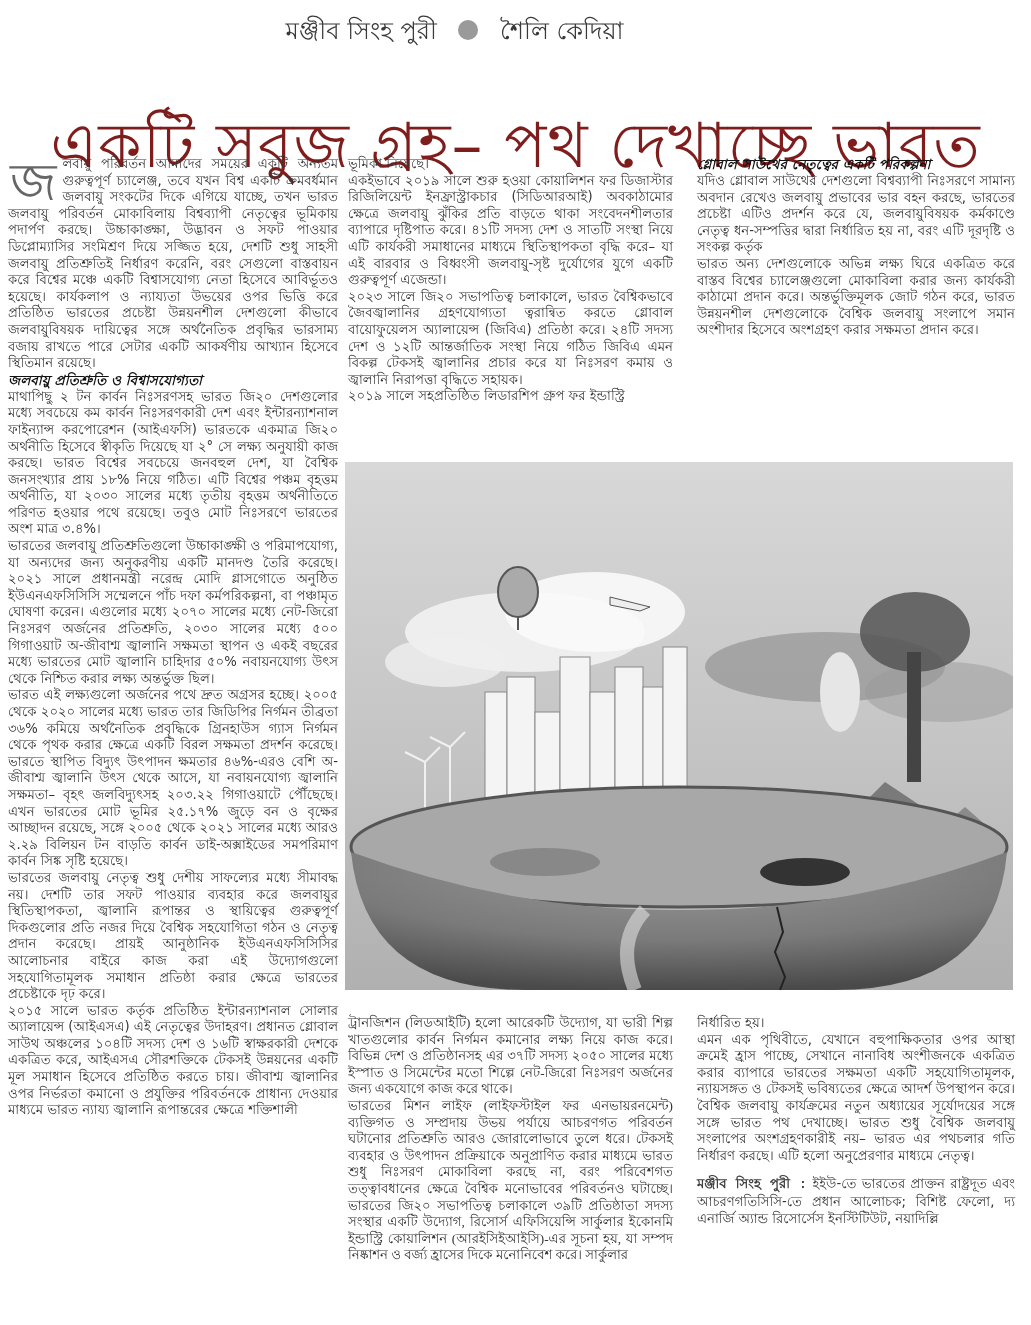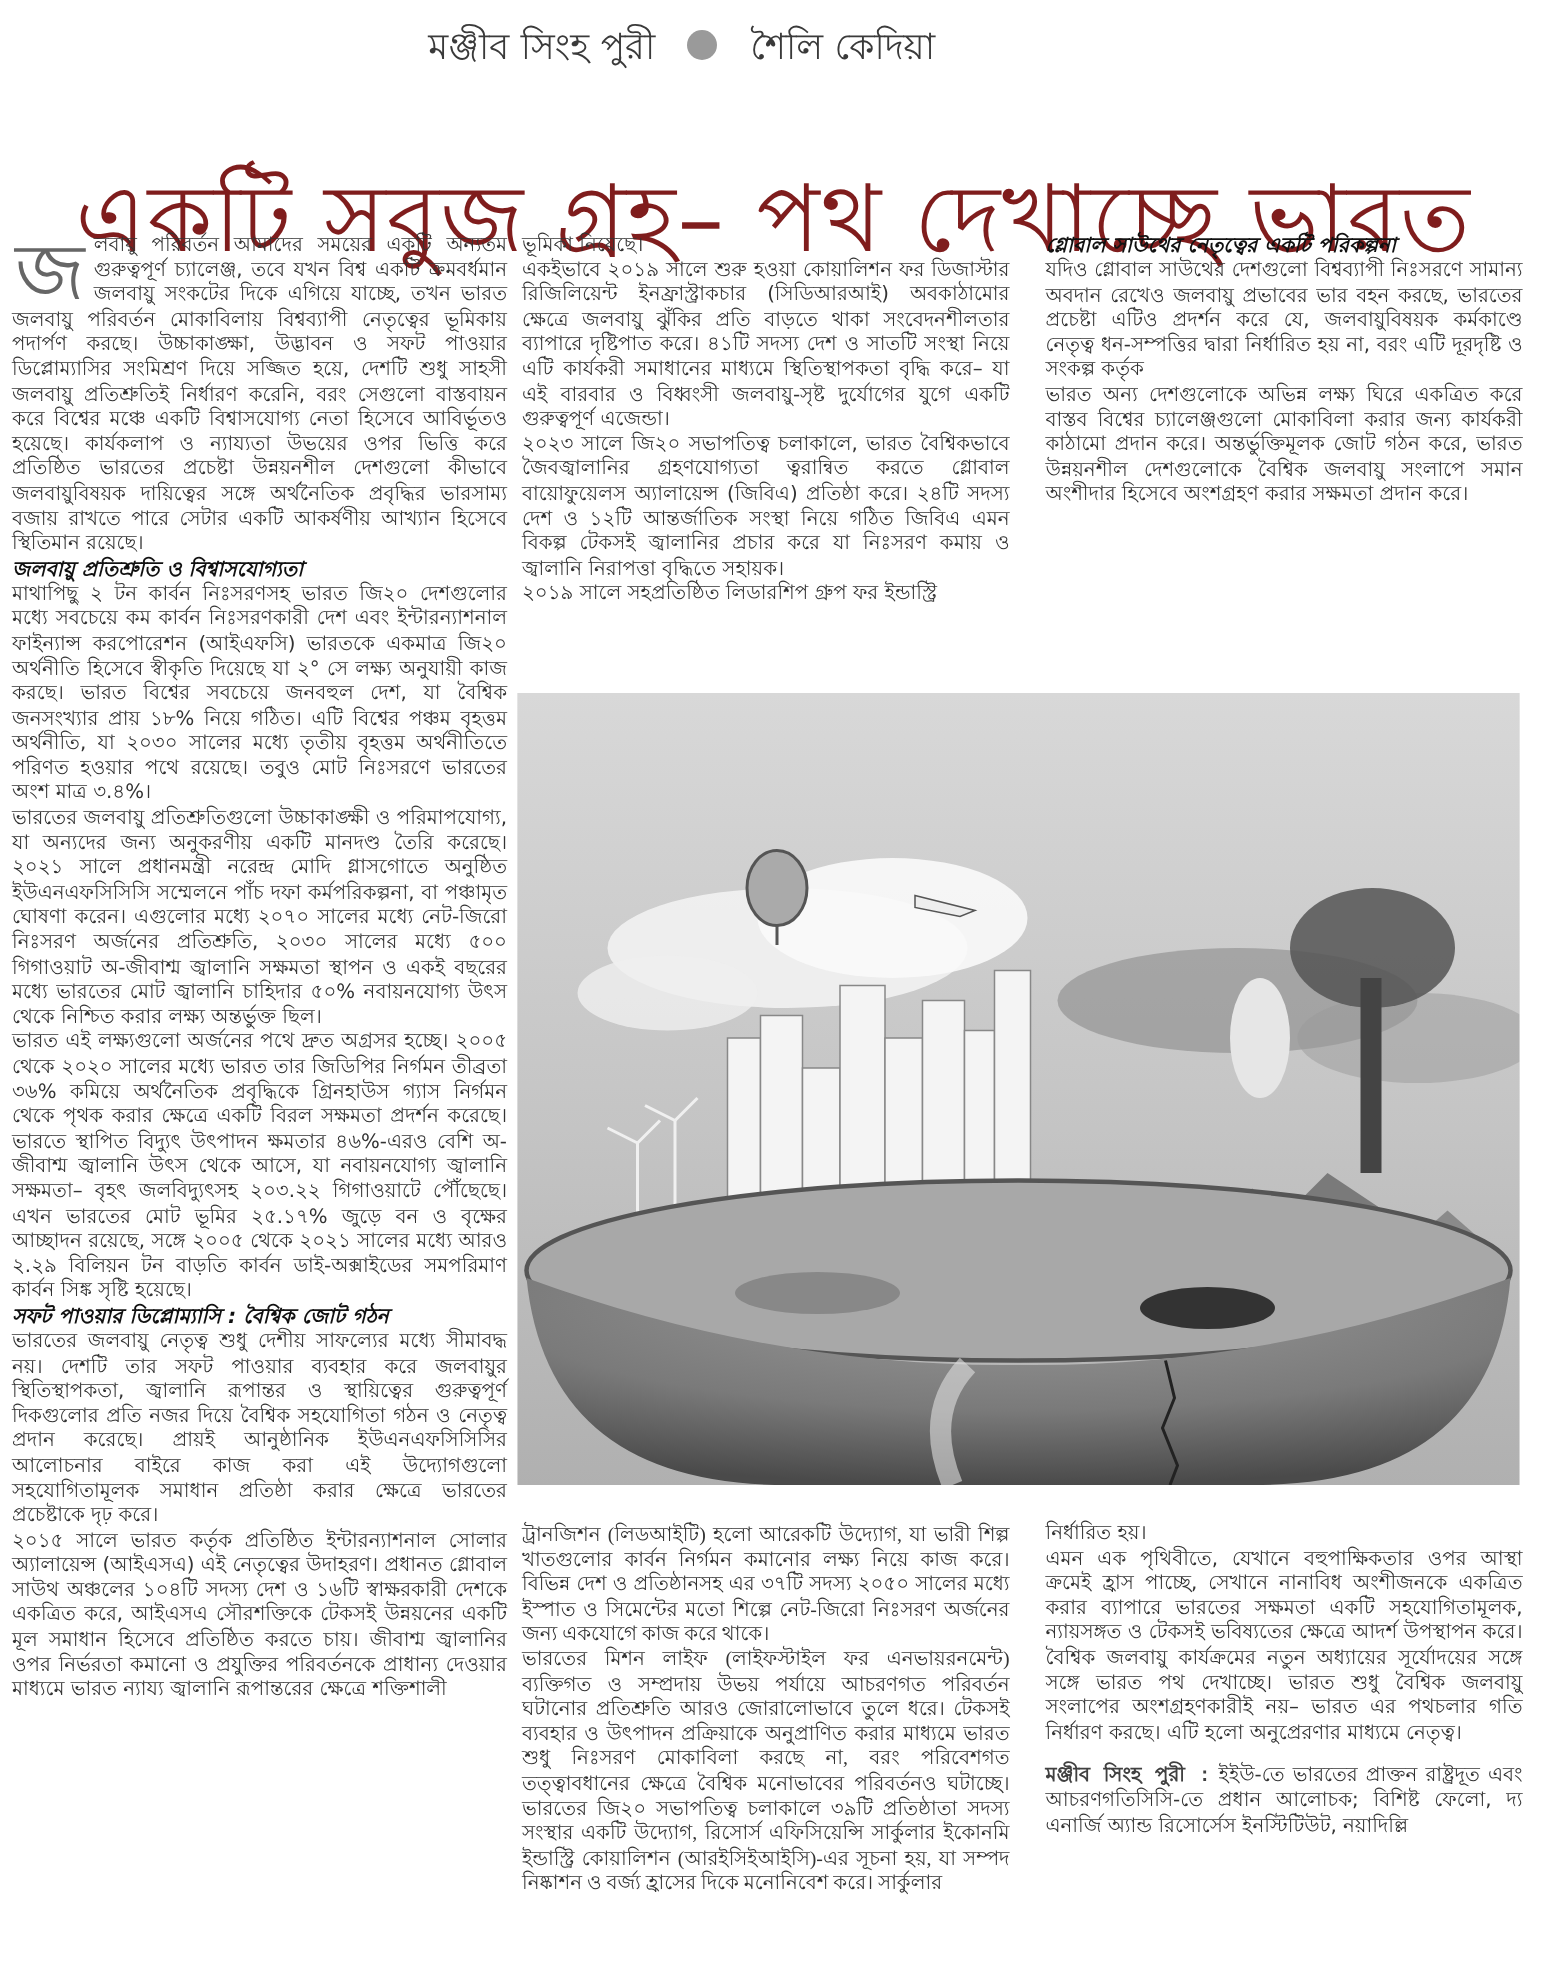--- a/index.html
+++ b/index.html
@@ -35,21 +35,20 @@
 </div>
 
 <h1 class="headline">একটি সবুজ গ্রহ– পথ দেখাচ্ছে ভারত</h1>
 
 <div class="col" id="col1">
   <p><span class="dropcap">জ</span><span>লবায়ু পরিবর্তন আমাদের সময়ের একটি অন্যতম গুরুত্বপূর্ণ চ্যালেঞ্জ, তবে যখন বিশ্ব একটি ক্রমবর্ধমান জলবায়ু সংকটের দিকে এগিয়ে যাচ্ছে, তখন ভারত জলবায়ু পরিবর্তন মোকাবিলায় বিশ্বব্যাপী নেতৃত্বের ভূমিকায় পদার্পণ করছে। উচ্চাকাঙ্ক্ষা, উদ্ভাবন ও সফট পাওয়ার ডিপ্লোম্যাসির সংমিশ্রণ দিয়ে সজ্জিত হয়ে, দেশটি শুধু সাহসী জলবায়ু প্রতিশ্রুতিই নির্ধারণ করেনি, বরং সেগুলো বাস্তবায়ন করে বিশ্বের মঞ্চে একটি বিশ্বাসযোগ্য নেতা হিসেবে আবির্ভূতও হয়েছে। কার্যকলাপ ও ন্যায্যতা উভয়ের ওপর ভিত্তি করে প্রতিষ্ঠিত ভারতের প্রচেষ্টা উন্নয়নশীল দেশগুলো কীভাবে জলবায়ুবিষয়ক দায়িত্বের সঙ্গে অর্থনৈতিক প্রবৃদ্ধির ভারসাম্য বজায় রাখতে পারে সেটার একটি আকর্ষণীয় আখ্যান হিসেবে স্থিতিমান রয়েছে।</span></p>
   <h3>জলবায়ু প্রতিশ্রুতি ও বিশ্বাসযোগ্যতা</h3>
   <p>মাথাপিছু ২ টন কার্বন নিঃসরণসহ ভারত জি২০ দেশগুলোর মধ্যে সবচেয়ে কম কার্বন নিঃসরণকারী দেশ এবং ইন্টারন্যাশনাল ফাইন্যান্স করপোরেশন (আইএফসি) ভারতকে একমাত্র জি২০ অর্থনীতি হিসেবে স্বীকৃতি দিয়েছে যা ২° সে লক্ষ্য অনুযায়ী কাজ করছে। ভারত বিশ্বের সবচেয়ে জনবহুল দেশ, যা বৈশ্বিক জনসংখ্যার প্রায় ১৮% নিয়ে গঠিত। এটি বিশ্বের পঞ্চম বৃহত্তম অর্থনীতি, যা ২০৩০ সালের মধ্যে তৃতীয় বৃহত্তম অর্থনীতিতে পরিণত হওয়ার পথে রয়েছে। তবুও মোট নিঃসরণে ভারতের অংশ মাত্র ৩.৪%।</p>
   <p>ভারতের জলবায়ু প্রতিশ্রুতিগুলো উচ্চাকাঙ্ক্ষী ও পরিমাপযোগ্য, যা অন্যদের জন্য অনুকরণীয় একটি মানদণ্ড তৈরি করেছে। ২০২১ সালে প্রধানমন্ত্রী নরেন্দ্র মোদি গ্লাসগোতে অনুষ্ঠিত ইউএনএফসিসিসি সম্মেলনে পাঁচ দফা কর্মপরিকল্পনা, বা পঞ্চামৃত ঘোষণা করেন। এগুলোর মধ্যে ২০৭০ সালের মধ্যে নেট-জিরো নিঃসরণ অর্জনের প্রতিশ্রুতি, ২০৩০ সালের মধ্যে ৫০০ গিগাওয়াট অ-জীবাশ্ম জ্বালানি সক্ষমতা স্থাপন ও একই বছরের মধ্যে ভারতের মোট জ্বালানি চাহিদার ৫০% নবায়নযোগ্য উৎস থেকে নিশ্চিত করার লক্ষ্য অন্তর্ভুক্ত ছিল।</p>
   <p>ভারত এই লক্ষ্যগুলো অর্জনের পথে দ্রুত অগ্রসর হচ্ছে। ২০০৫ থেকে ২০২০ সালের মধ্যে ভারত তার জিডিপির নির্গমন তীব্রতা ৩৬% কমিয়ে অর্থনৈতিক প্রবৃদ্ধিকে গ্রিনহাউস গ্যাস নির্গমন থেকে পৃথক করার ক্ষেত্রে একটি বিরল সক্ষমতা প্রদর্শন করেছে। ভারতে স্থাপিত বিদ্যুৎ উৎপাদন ক্ষমতার ৪৬%-এরও বেশি অ-জীবাশ্ম জ্বালানি উৎস থেকে আসে, যা নবায়নযোগ্য জ্বালানি সক্ষমতা– বৃহৎ জলবিদ্যুৎসহ ২০৩.২২ গিগাওয়াটে পৌঁছেছে। এখন ভারতের মোট ভূমির ২৫.১৭% জুড়ে বন ও বৃক্ষের আচ্ছাদন রয়েছে, সঙ্গে ২০০৫ থেকে ২০২১ সালের মধ্যে আরও ২.২৯ বিলিয়ন টন বাড়তি কার্বন ডাই-অক্সাইডের সমপরিমাণ কার্বন সিঙ্ক সৃষ্টি হয়েছে।</p>
-  <h3>সফট পাওয়ার ডিপ্লোম্যাসি : বৈশ্বিক জোট গঠন</h3>
   <p>ভারতের জলবায়ু নেতৃত্ব শুধু দেশীয় সাফল্যের মধ্যে সীমাবদ্ধ নয়। দেশটি তার সফট পাওয়ার ব্যবহার করে জলবায়ুর স্থিতিস্থাপকতা, জ্বালানি রূপান্তর ও স্থায়িত্বের গুরুত্বপূর্ণ দিকগুলোর প্রতি নজর দিয়ে বৈশ্বিক সহযোগিতা গঠন ও নেতৃত্ব প্রদান করেছে। প্রায়ই আনুষ্ঠানিক ইউএনএফসিসিসির আলোচনার বাইরে কাজ করা এই উদ্যোগগুলো সহযোগিতামূলক সমাধান প্রতিষ্ঠা করার ক্ষেত্রে ভারতের প্রচেষ্টাকে দৃঢ় করে।</p>
   <p>২০১৫ সালে ভারত কর্তৃক প্রতিষ্ঠিত ইন্টারন্যাশনাল সোলার অ্যালায়েন্স (আইএসএ) এই নেতৃত্বের উদাহরণ। প্রধানত গ্লোবাল সাউথ অঞ্চলের ১০৪টি সদস্য দেশ ও ১৬টি স্বাক্ষরকারী দেশকে একত্রিত করে, আইএসএ সৌরশক্তিকে টেকসই উন্নয়নের একটি মূল সমাধান হিসেবে প্রতিষ্ঠিত করতে চায়। জীবাশ্ম জ্বালানির ওপর নির্ভরতা কমানো ও প্রযুক্তির পরিবর্তনকে প্রাধান্য দেওয়ার মাধ্যমে ভারত ন্যায্য জ্বালানি রূপান্তরের ক্ষেত্রে শক্তিশালী</p>
 </div>
 
 <div class="col" id="col2a">
   <p>ভূমিকা নিয়েছে।</p>
   <p>একইভাবে ২০১৯ সালে শুরু হওয়া কোয়ালিশন ফর ডিজাস্টার রিজিলিয়েন্ট ইনফ্রাস্ট্রাকচার (সিডিআরআই) অবকাঠামোর ক্ষেত্রে জলবায়ু ঝুঁকির প্রতি বাড়তে থাকা সংবেদনশীলতার ব্যাপারে দৃষ্টিপাত করে। ৪১টি সদস্য দেশ ও সাতটি সংস্থা নিয়ে এটি কার্যকরী সমাধানের মাধ্যমে স্থিতিস্থাপকতা বৃদ্ধি করে– যা এই বারবার ও বিধ্বংসী জলবায়ু-সৃষ্ট দুর্যোগের যুগে একটি গুরুত্বপূর্ণ এজেন্ডা।</p>
   <p>২০২৩ সালে জি২০ সভাপতিত্ব চলাকালে, ভারত বৈশ্বিকভাবে জৈবজ্বালানির গ্রহণযোগ্যতা ত্বরান্বিত করতে গ্লোবাল বায়োফুয়েলস অ্যালায়েন্স (জিবিএ) প্রতিষ্ঠা করে। ২৪টি সদস্য দেশ ও ১২টি আন্তর্জাতিক সংস্থা নিয়ে গঠিত জিবিএ এমন বিকল্প টেকসই জ্বালানির প্রচার করে যা নিঃসরণ কমায় ও জ্বালানি নিরাপত্তা বৃদ্ধিতে সহায়ক।</p>
   <p>২০১৯ সালে সহপ্রতিষ্ঠিত লিডারশিপ গ্রুপ ফর ইন্ডাস্ট্রি</p>
 </div>

